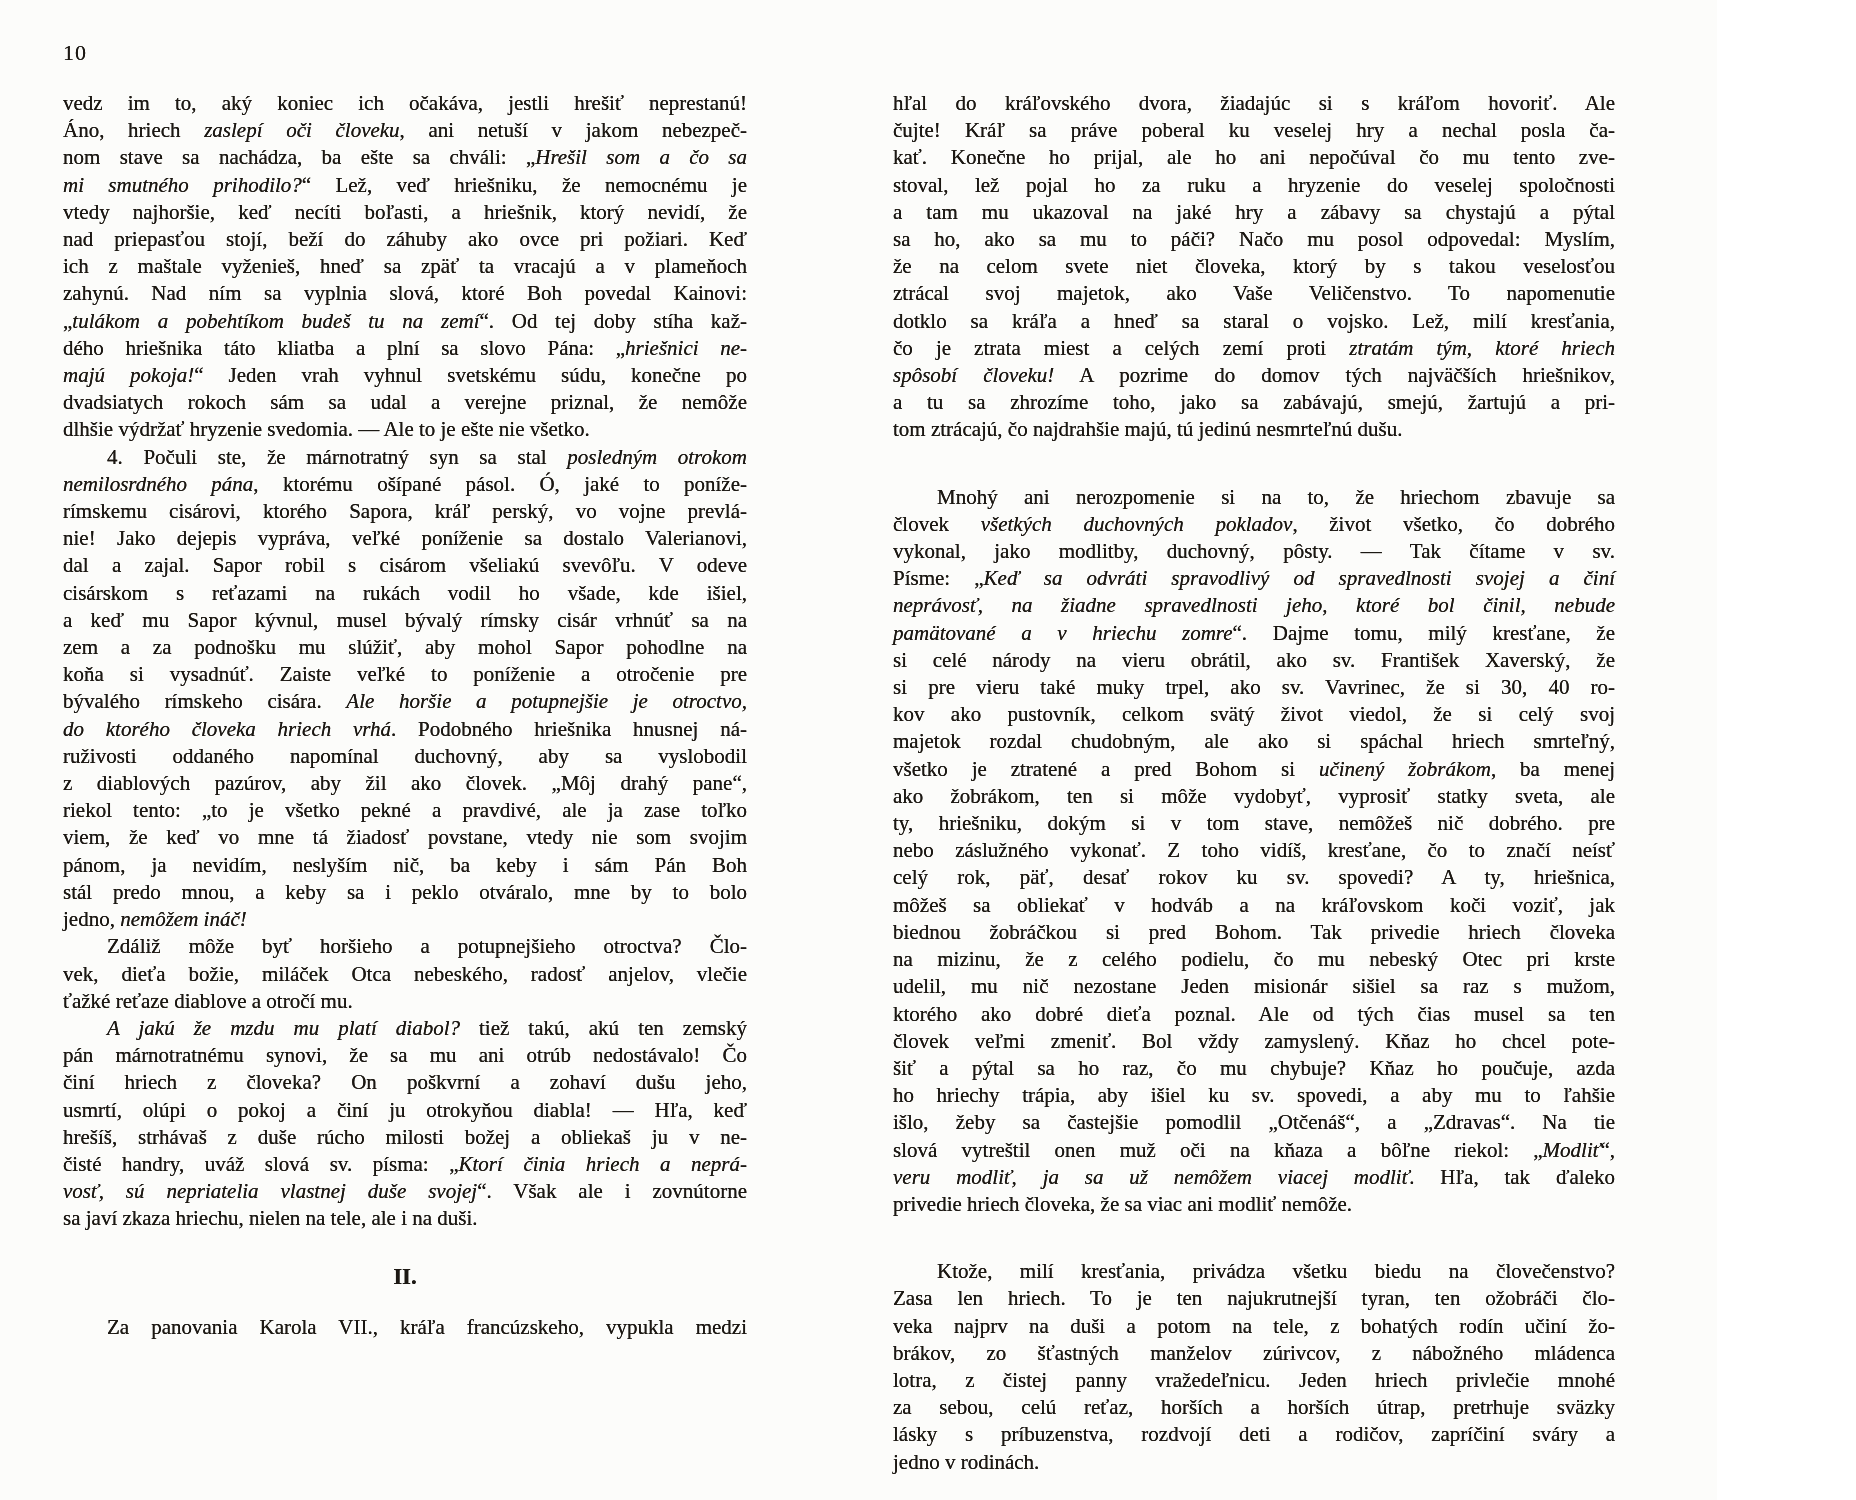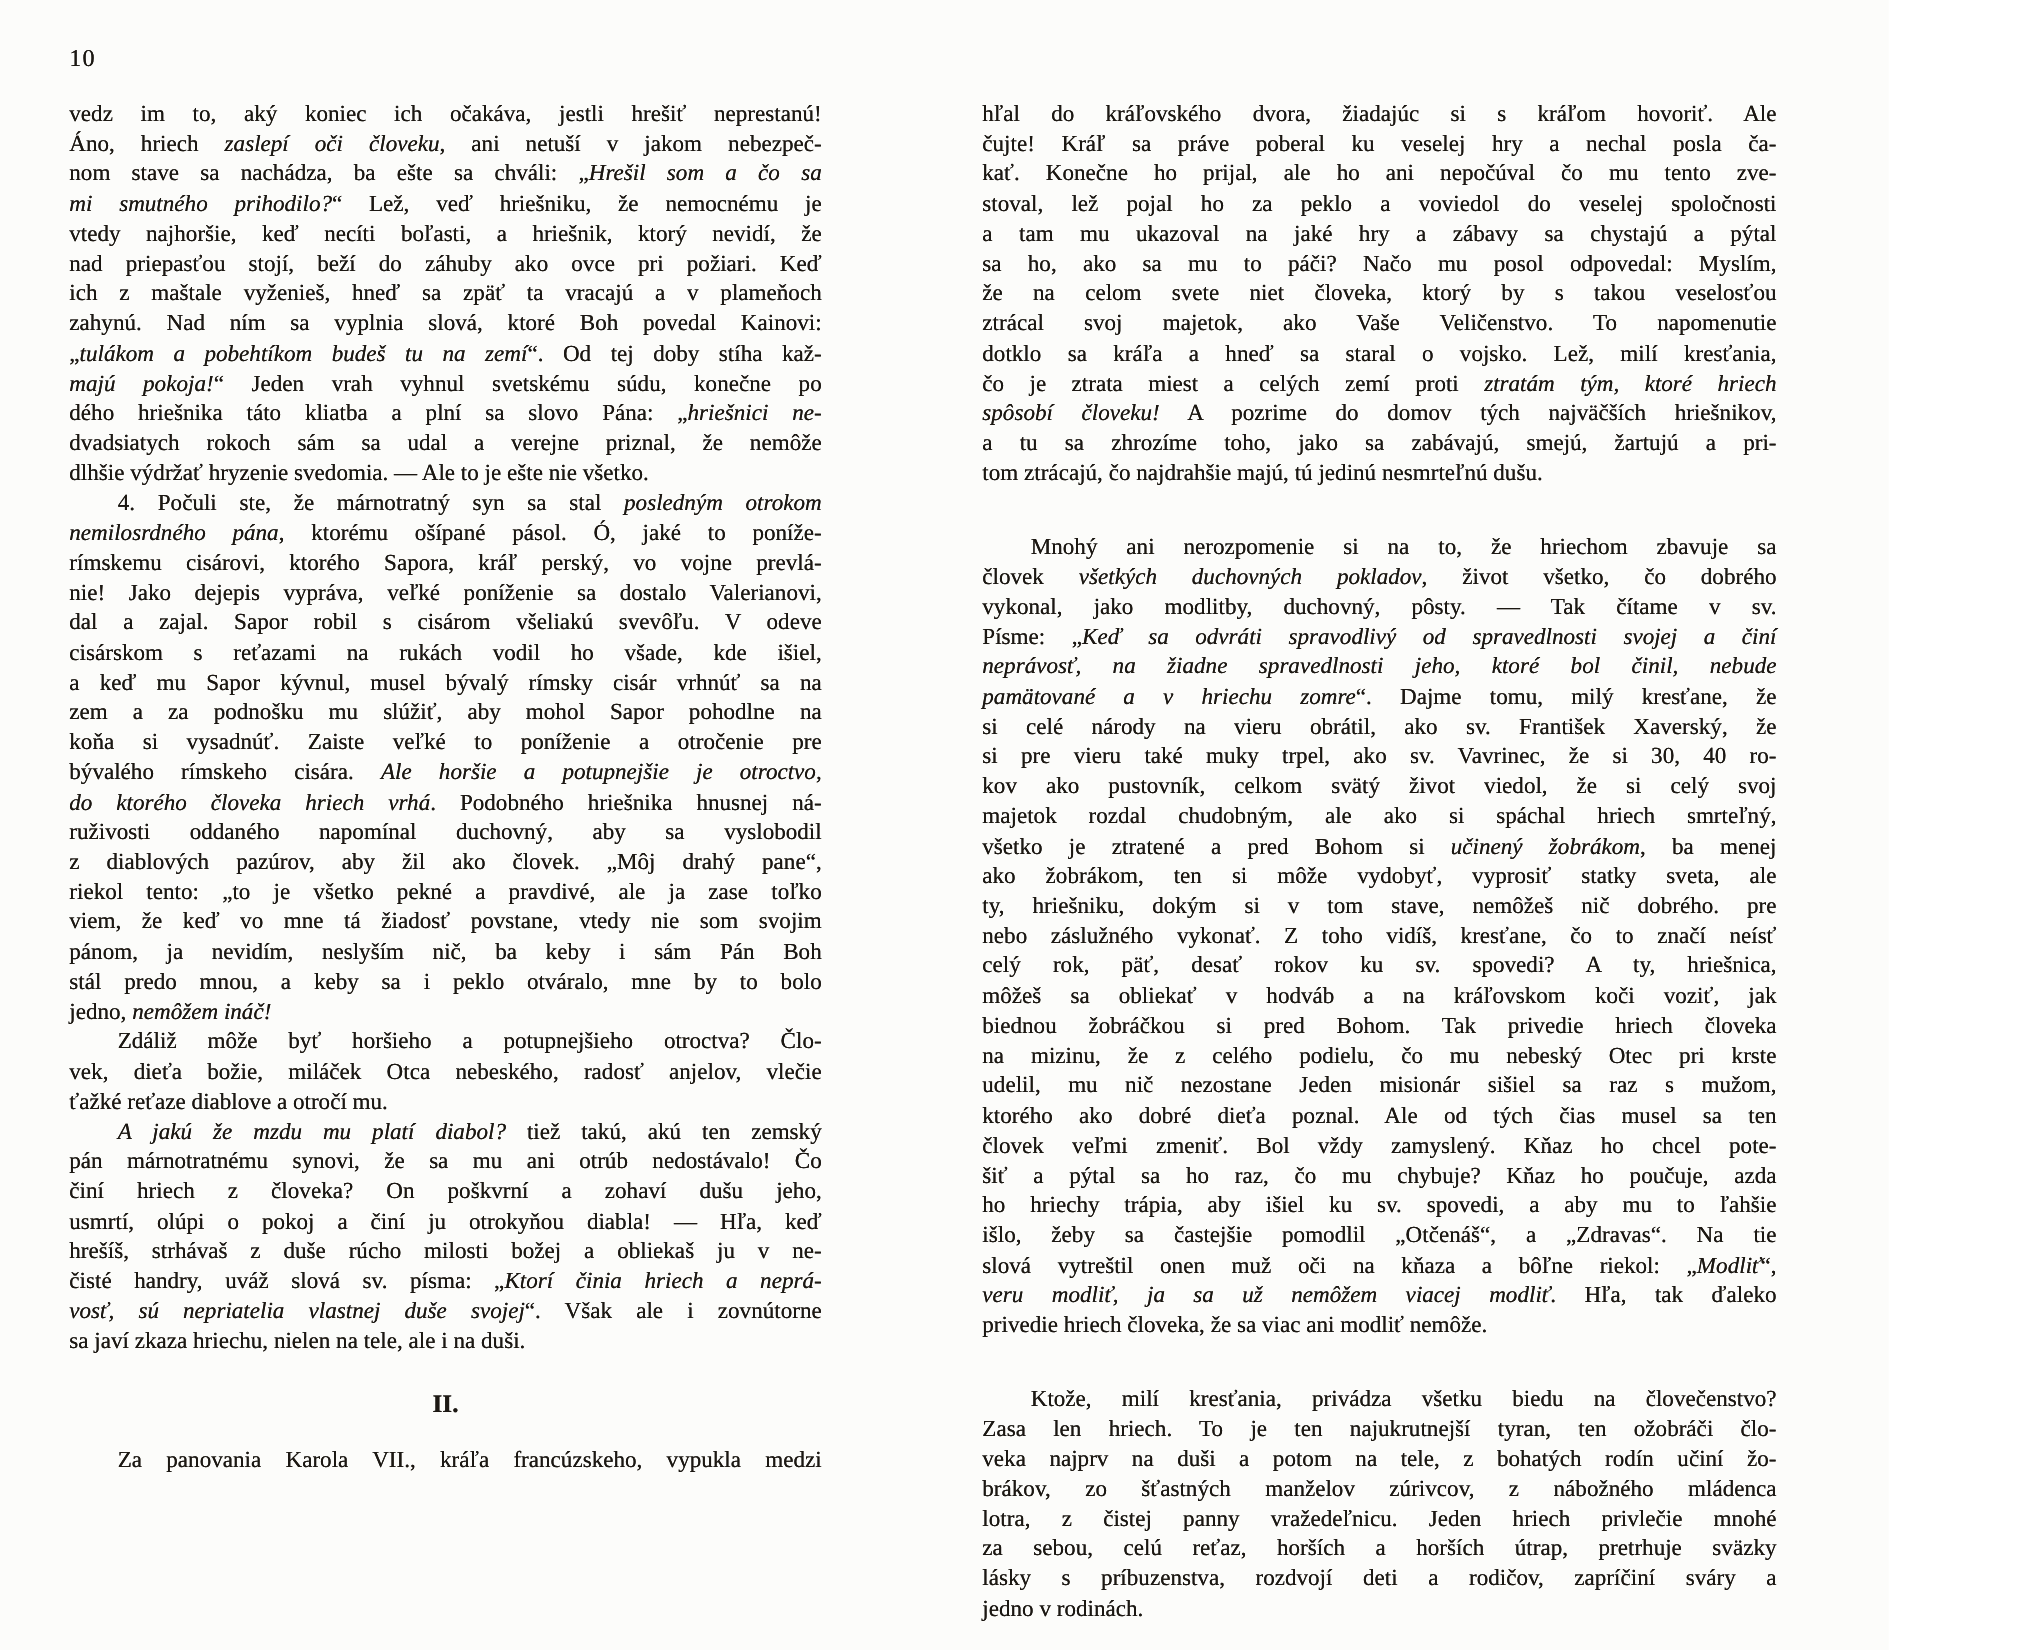--- a/index.html
+++ b/index.html
@@ -57,22 +57,22 @@
       <div class="paragraph">
         <div class="line"><span>vedz im to, aký koniec ich očakáva, jestli hrešiť neprestanú!</span></div>
         <div class="line"><span>Áno, hriech </span><i>zaslepí oči človeku</i><span>, ani netuší v jakom nebezpeč-</span></div>
         <div class="line"><span>nom stave sa nachádza, ba ešte sa chváli: „</span><i>Hrešil som a čo sa</i></div>
         <div class="line"><i>mi smutného prihodilo?</i><span>“ Lež, veď hriešniku, že nemocnému je</span></div>
         <div class="line"><span>vtedy najhoršie, keď necíti boľasti, a hriešnik, ktorý nevidí, že</span></div>
         <div class="line"><span>nad priepasťou stojí, beží do záhuby ako ovce pri požiari. Keď</span></div>
         <div class="line"><span>ich z maštale vyženieš, hneď sa zpäť ta vracajú a v plameňoch</span></div>
         <div class="line"><span>zahynú. Nad ním sa vyplnia slová, ktoré Boh povedal Kainovi:</span></div>
         <div class="line"><span>„</span><i>tulákom a pobehtíkom budeš tu na zemí</i><span>“. Od tej doby stíha kaž-</span></div>
+        <div class="line"><span>dého hriešnika táto kliatba a plní sa slovo Pána: „</span><i>hriešnici ne-</i></div>
         <div class="line"><i>majú pokoja!</i><span>“ Jeden vrah vyhnul svetskému súdu, konečne po</span></div>
-        <div class="line"><span>dého hriešnika táto kliatba a plní sa slovo Pána: „</span><i>hriešnici ne-</i></div>
         <div class="line"><span>dvadsiatych rokoch sám sa udal a verejne priznal, že nemôže</span></div>
         <div class="line last"><span>dlhšie výdržať hryzenie svedomia. — Ale to je ešte nie všetko.</span></div>
       </div>
       <div class="paragraph">
         <div class="line indent"><span>4. Počuli ste, že márnotratný syn sa stal </span><i>posledným otrokom</i></div>
         <div class="line"><i>nemilosrdného pána</i><span>, ktorému ošípané pásol. Ó, jaké to poníže-</span></div>
         <div class="line"><span>rímskemu cisárovi, ktorého Sapora, kráľ perský, vo vojne prevlá-</span></div>
         <div class="line"><span>nie! Jako dejepis vypráva, veľké poníženie sa dostalo Valerianovi,</span></div>
         <div class="line"><span>dal a zajal. Sapor robil s cisárom všeliakú svevôľu. V odeve</span></div>
         <div class="line"><span>cisárskom s reťazami na rukách vodil ho všade, kde išiel,</span></div>
@@ -110,21 +110,21 @@
       <div class="paragraph">
         <div class="line indent"><span>Za panovania Karola VII., kráľa francúzskeho, vypukla medzi</span></div>
       </div>
     </div>
 
   <div class="text-column col-right">
       <div class="paragraph">
         <div class="line"><span>hľal do kráľovského dvora, žiadajúc si s kráľom hovoriť. Ale</span></div>
         <div class="line"><span>čujte! Kráľ sa práve poberal ku veselej hry a nechal posla ča-</span></div>
         <div class="line"><span>kať. Konečne ho prijal, ale ho ani nepočúval čo mu tento zve-</span></div>
-        <div class="line"><span>stoval, lež pojal ho za peklo a voviedol do veselej spoločnosti</span></div>
+        <div class="line"><span>stoval, lež pojal ho za ruku a hryzenie do veselej spoločnosti</span></div>
         <div class="line"><span>a tam mu ukazoval na jaké hry a zábavy sa chystajú a pýtal</span></div>
         <div class="line"><span>sa ho, ako sa mu to páči? Načo mu posol odpovedal: Myslím,</span></div>
         <div class="line"><span>že na celom svete niet človeka, ktorý by s takou veselosťou</span></div>
         <div class="line"><span>ztrácal svoj majetok, ako Vaše Veličenstvo. To napomenutie</span></div>
         <div class="line"><span>dotklo sa kráľa a hneď sa staral o vojsko. Lež, milí kresťania,</span></div>
         <div class="line"><span>čo je ztrata miest a celých zemí proti </span><i>ztratám tým, ktoré hriech</i></div>
         <div class="line"><i>spôsobí človeku!</i><span> A pozrime do domov tých najväčších hriešnikov,</span></div>
         <div class="line"><span>a tu sa zhrozíme toho, jako sa zabávajú, smejú, žartujú a pri-</span></div>
         <div class="line last"><span>tom ztrácajú, čo najdrahšie majú, tú jedinú nesmrteľnú dušu.</span></div>
       </div>

